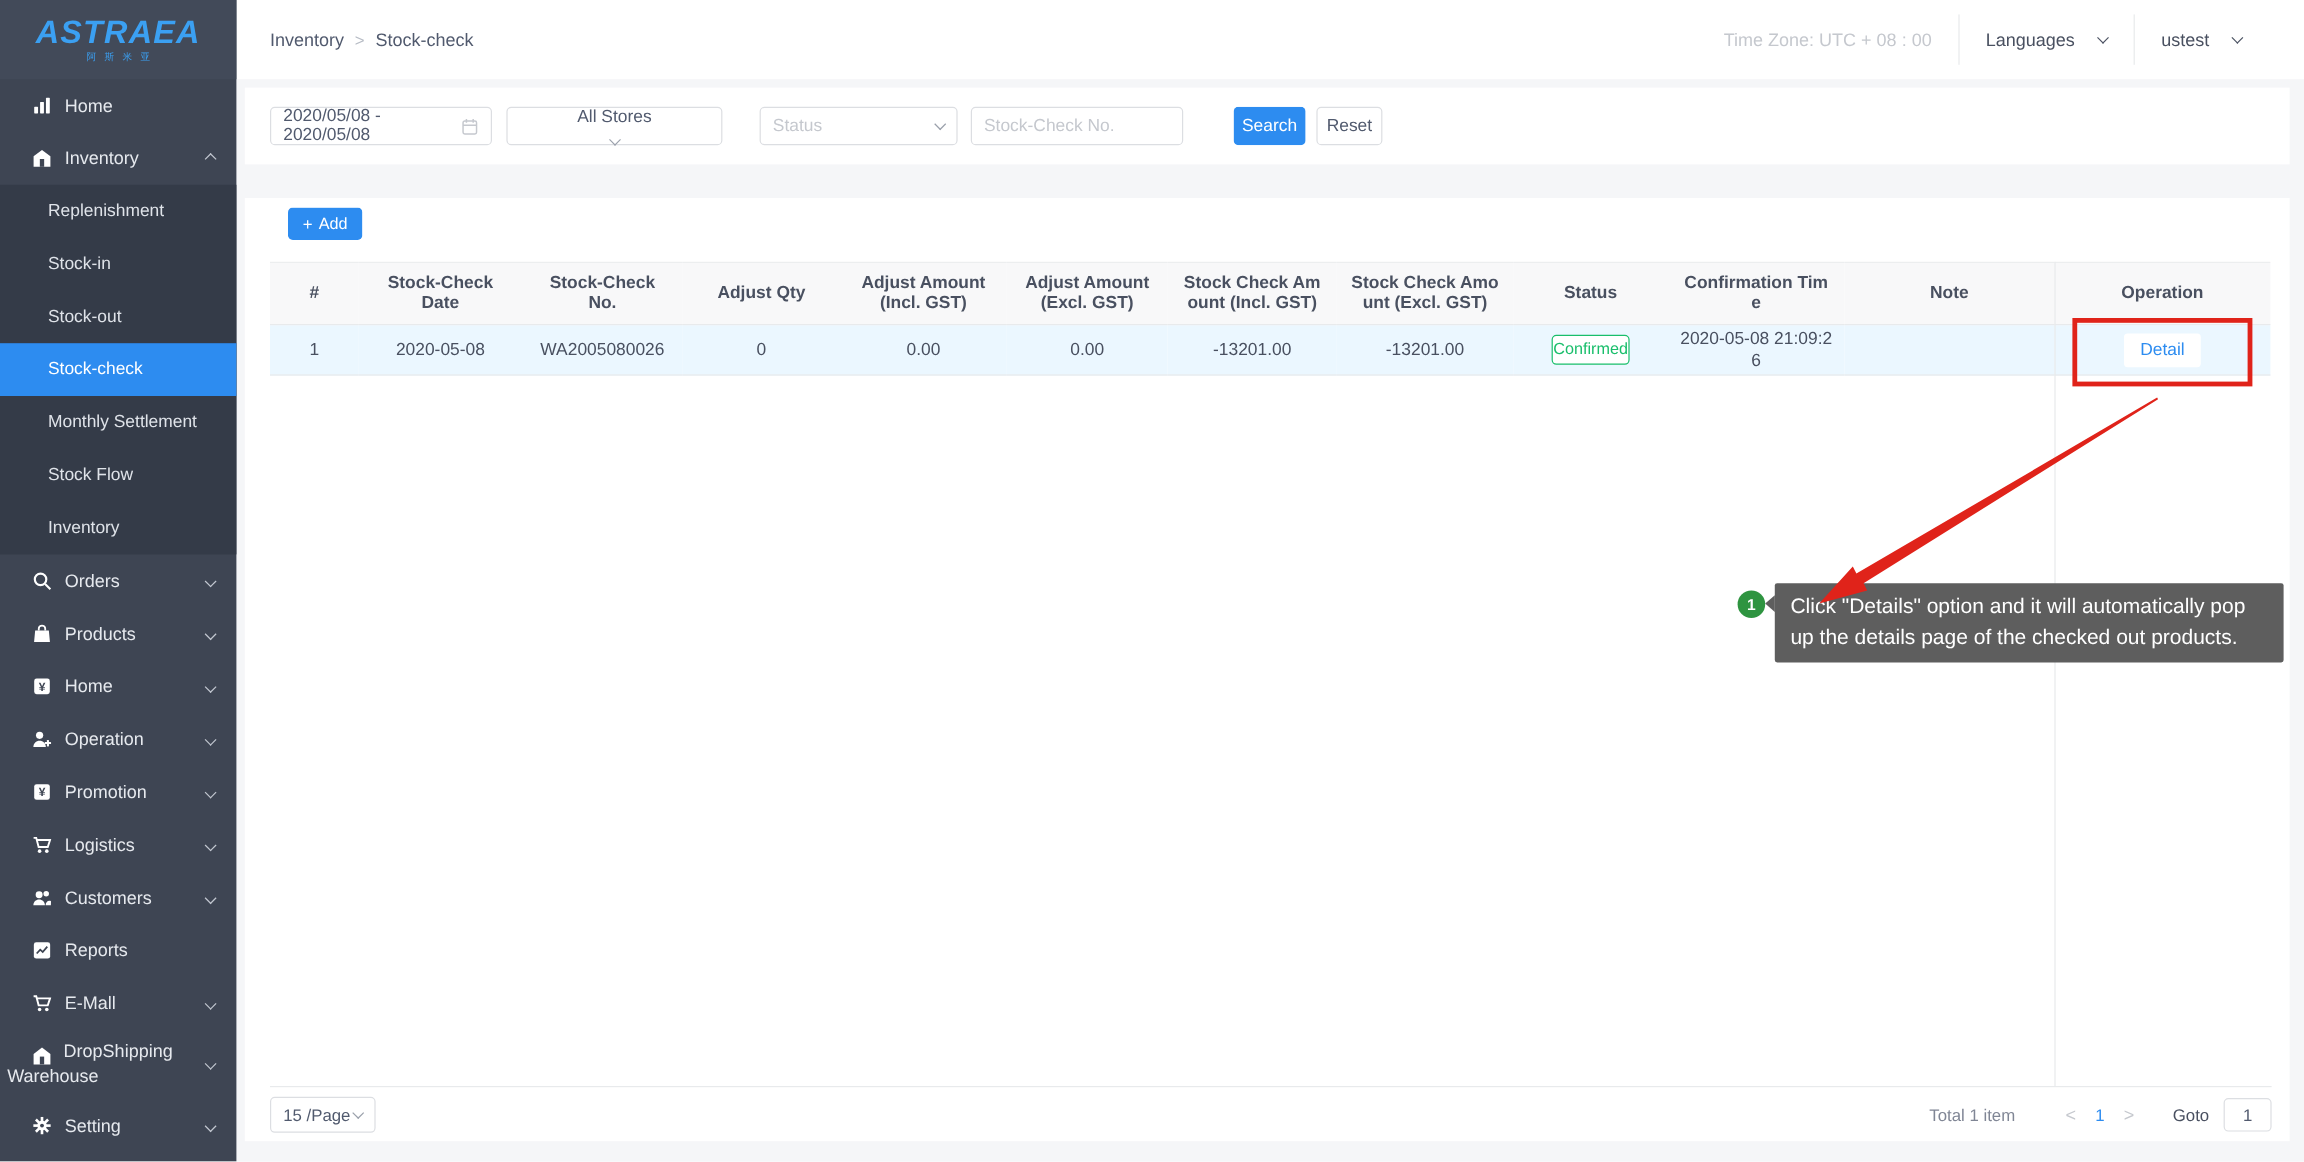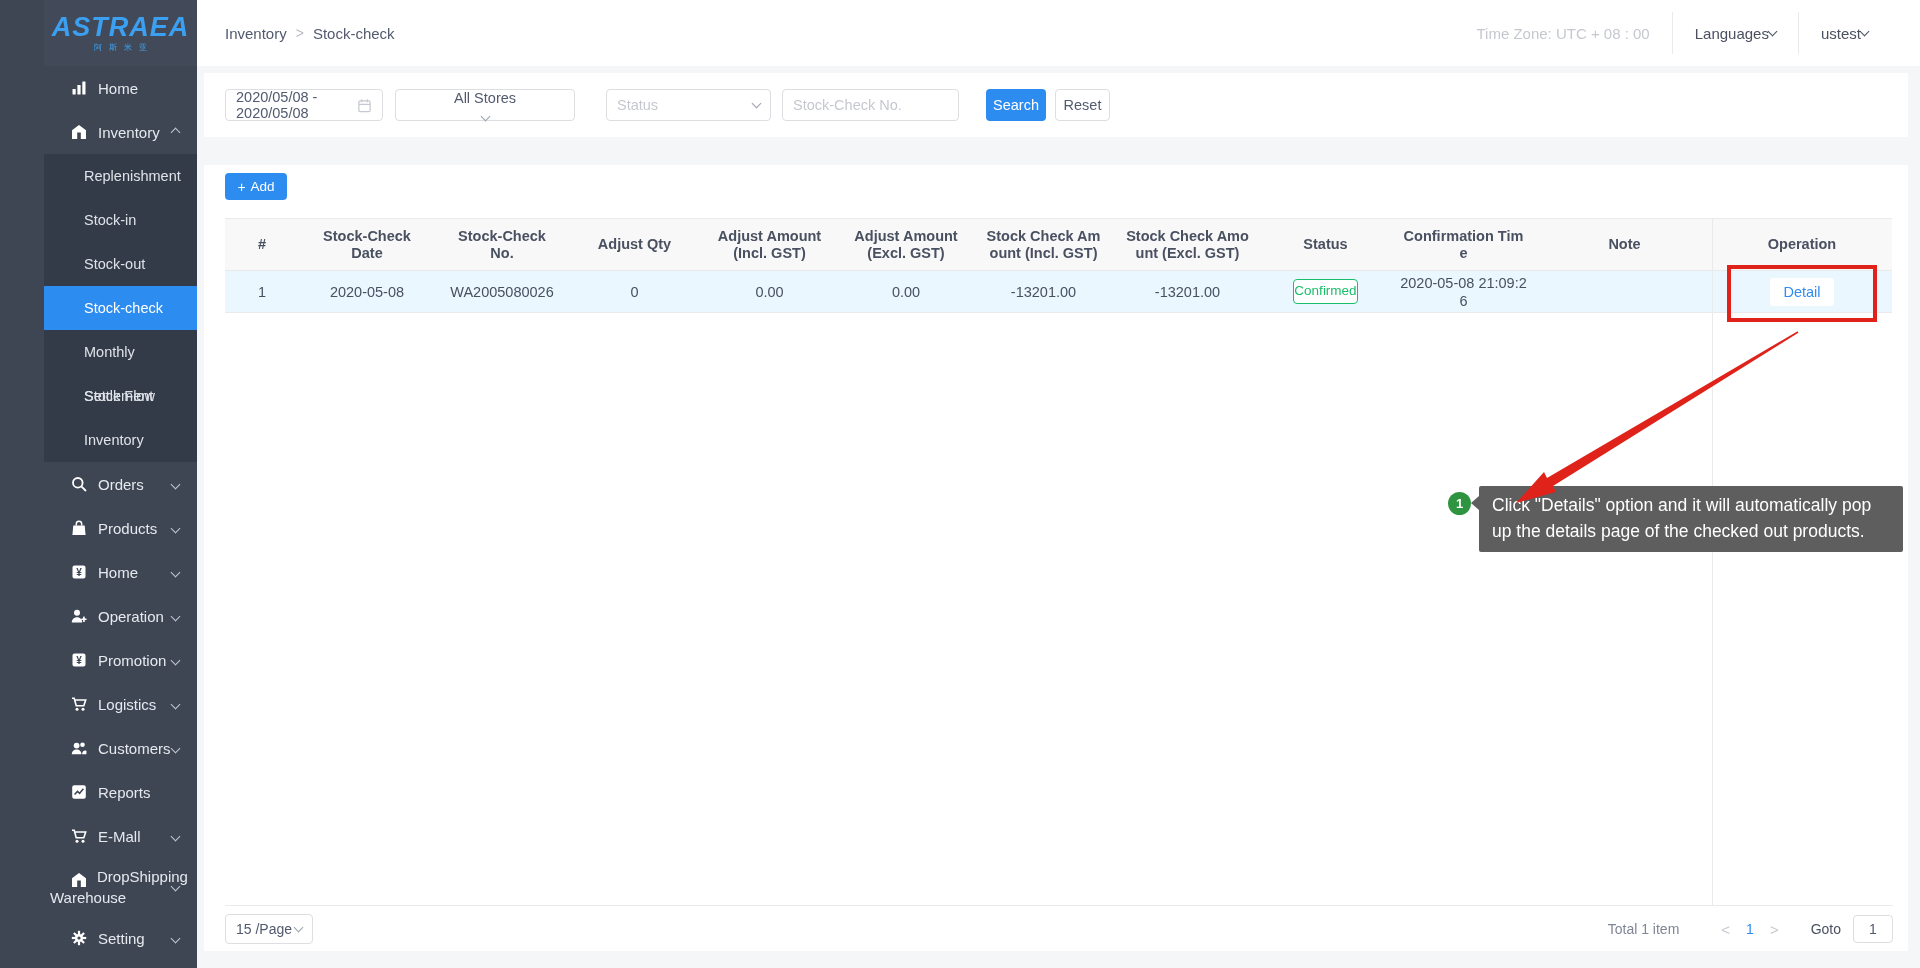--- a/index.html
+++ b/index.html
@@ -1,21 +1,21 @@
 <!DOCTYPE html>
 <html><head>
 <meta charset="utf-8">
 <title></title>
 <style>
   * { box-sizing: border-box; margin: 0; padding: 0; }
   html,body { width:1920px; height:968px; overflow:hidden; }
   body { font-family:"Liberation Sans","DejaVu Sans",sans-serif; background:#f5f6f8; position:relative; color:#495060; }
 
   
-  .sidebar { position:absolute; left:0; top:0; width:197px; height:968px; background:#3e4553; z-index:10;padding-left:44px; }
+  .sidebar { position:absolute; left:0; top:0; width:197px; height:968px; background:#3e4553; z-index:10; }
   .logo { height:66px; background:#424a59; display:flex; flex-direction:column; align-items:center; justify-content:center; }
   .logo-text { color:#3ba0f2; font-size:27px; font-weight:bold; font-style:italic; letter-spacing:1px; line-height:28px; }
   .logo-sub { color:#3ba0f2; font-size:8px; letter-spacing:7px; margin-top:1px; padding-left:7px; }
   .s-item { height:44px; display:flex; align-items:center; padding-left:26px; color:#e6e9ee; font-size:15px; cursor:pointer; position:relative; }
   .s-icon { width:17px; height:17px; display:inline-flex; align-items:center; justify-content:center; flex:0 0 17px; }
   .s-label { margin-left:11px; }
   .chev { display:inline-block; width:7px; height:7px; border-right:1.6px solid #c3c8d1; border-bottom:1.6px solid #c3c8d1; }
   .chev.down { transform:rotate(45deg); }
   .chev.up { transform:rotate(-135deg); }
   .s-item .chev { margin-left:auto; margin-right:18px; }
@@ -27,37 +27,37 @@
   .s-item.two-line .chev { position:absolute; right:18px; top:25px; margin:0; }
 
   
   .main { position:absolute; left:197px; top:0; right:0; bottom:0; background:#f5f6f8; }
   .topbar { height:66px; background:#fff; display:flex; align-items:center; justify-content:space-between; padding:0 30px 0 28px; }
   .breadcrumb { font-size:15px; color:#515a6e; display:flex; align-items:center; gap:9px; }
   .breadcrumb .sep { color:#b7bcc5; font-size:14px; }
   .topbar-right { display:flex; align-items:center; font-size:15px; color:#495060; }
   .tz { color:#c5c8ce; margin-right:22px; }
   .vdiv { width:1px; height:42px; background:#e8eaec; }
-  .tr-item { display:flex; align-items:center; gap:0; padding:0 22px; cursor:pointer; }
+  .tr-item { display:flex; align-items:center; gap:20px; padding:0 22px; cursor:pointer; }
   .tr-item .chev { border-color:#495060; margin-top:-3px; }
 
   
   .card { background:#fff; position:absolute; }
   .filter-card { left:7px; top:73px; right:12px; height:64px; display:flex; align-items:center; padding-left:21px; }
   .f-input { height:32px; border:1px solid #dcdee2; border-radius:4px; background:#fff; display:flex; align-items:center; font-size:14.5px; color:#515a6e; padding:0 10px; }
-  .f-date { width:158px; margin-right:12px; justify-content:space-between; }
+  .f-date { width:185px; margin-right:12px; justify-content:space-between; }
   .f-select { justify-content:space-between; cursor:pointer; }
   .f-stores { width:180px; margin-right:31px;flex-direction:column; }
   .f-status { width:165px; margin-right:11px; color:#c5c8ce; }
   .f-text { width:177px; margin-right:27px; }
   .f-text input { border:0; outline:0; width:100%; font-size:14.5px; color:#515a6e; font-family:inherit; }
   .f-text input::placeholder { color:#c5c8ce; }
   .f-select .chev, .pg-size .chev { border-color:#9aa0ab; margin-top:-3px; }
   .btn { height:32px; border-radius:4px; font-size:14.5px; display:inline-flex; align-items:center; justify-content:center; cursor:pointer; border:1px solid transparent; font-family:inherit; }
-  .btn-primary { background:#2d8cf0; color:#fff; }
+  .btn-primary { background:#2d8cf0; color:#fff;margin-left:15px; }
   .btn-search { width:60px; margin-right:9px; }
   .btn-reset { width:55px; background:#fff; border-color:#dcdee2; color:#515a6e; }
 
   
   .table-card { left:7px; top:165px; right:12px; bottom:17px; padding:8px 15px 0 21px; }
   .btn-add { width:62px; height:27px; font-size:13.5px; gap:5px; }
   .btn-add .plus { font-size:14px; line-height:1; }
   .tablewrap { position:relative; margin-top:18px; height:688px; border-bottom:1px solid #e8eaec; overflow:hidden; }
   table { border-collapse:collapse; table-layout:fixed; width:1667px; }
   thead th { height:52px; background:#f8f8f9; border-top:1px solid #e8eaec; border-bottom:1px solid #e8eaec; font-size:14.5px; font-weight:bold; color:#495060; text-align:center; padding:2px 10px; line-height:17px; }

